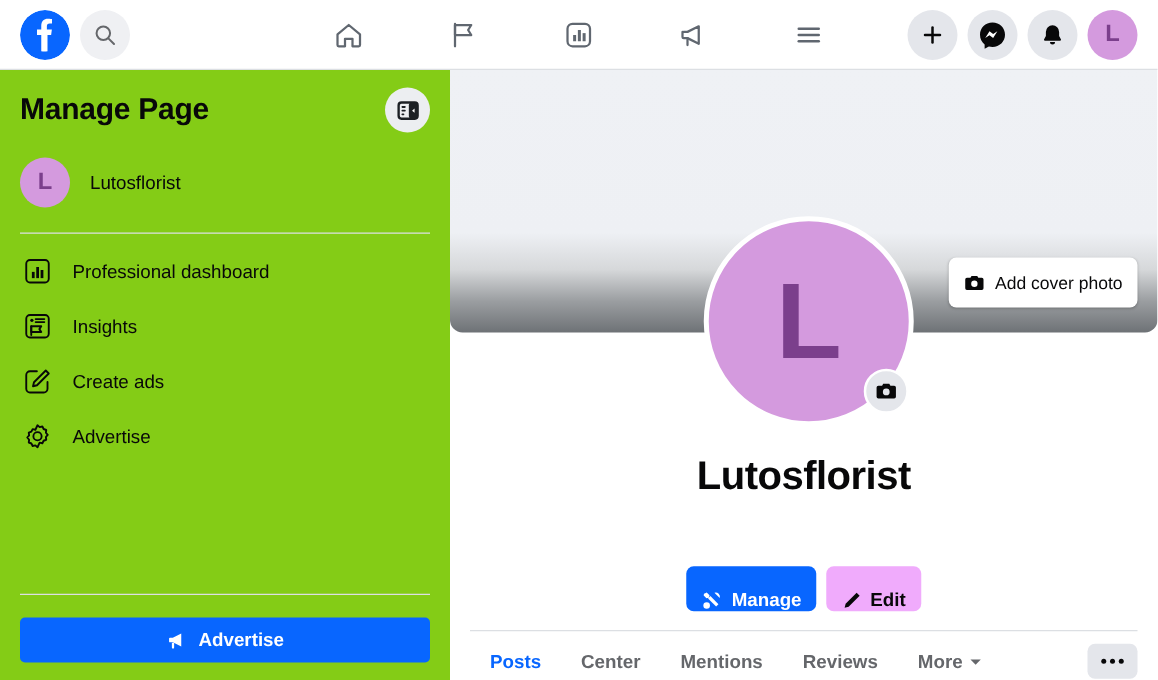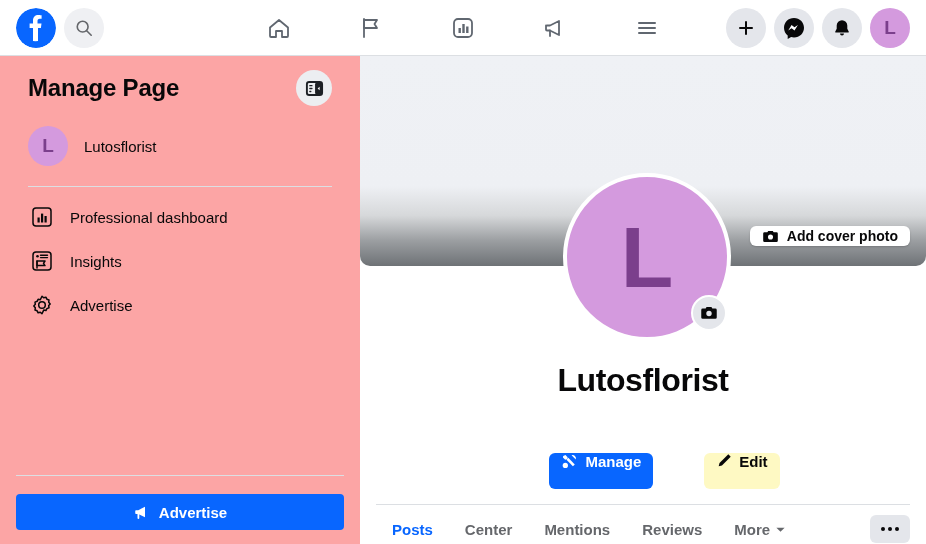--- a/index.html
+++ b/index.html
@@ -52,22 +52,22 @@
     background: #d49ade;
     display: flex; align-items: center; justify-content: center;
     color: #7b3f8c; font-size: 19px; font-weight: bold;
     cursor: pointer; user-select: none;
   }
 
   
   .sidebar {
     position: absolute; top: 56px; left: 0;
     width: 360px; height: 488px;
-    background: #fca5a5;
-    padding: 0 28px;
+    background: #84cc16;
+    padding: 0 16px;
     z-index: 30;
   }
   .side-head {
     display: flex; align-items: center; justify-content: space-between;
     height: 56px; padding-top: 8px;
   }
   .side-title { font-size: 24px; font-weight: bold; color: #080809; letter-spacing: -0.2px; }
   .panel-btn {
     width: 36px; height: 36px; border-radius: 50%;
     background: #eceef1;
@@ -113,24 +113,24 @@
     overflow: hidden;
   }
   .cover {
     position: absolute; top: 0; left: 0;
     width: 566px; height: 210px;
     background: linear-gradient(to bottom, #eff1f5 0%, #eef0f4 62%, #d6d8da 76%, #9b9ea1 88%, #6e7276 100%);
     border-radius: 0 0 10px 10px;
   }
   .add-cover {
     position: absolute; right: 16px; bottom: 20px;
-    height: 20px; padding: 0 12px;
+    height: 40px; padding: 0 12px;
     background: #ffffff; border: none; border-radius: 6px;
     display: flex; align-items: center; gap: 8px;
-    font-size: 14px; font-weight: bold; color: #080809;
+    font-size: 14px; font-weight: normal; color: #080809;
     cursor: pointer; box-shadow: 0 1px 2px rgba(0,0,0,.18);
     font-family: "Liberation Sans", sans-serif;
   }
   .pfp-wrap {
     position: absolute; left: 203px; top: 117px;
     width: 168px; height: 168px;
   }
   .pfp {
     width: 168px; height: 168px; border-radius: 50%;
     background: #d49ade; border: 4px solid #ffffff;
@@ -153,27 +153,26 @@
   .profile-stats {
     position: absolute; top: 351px; left: 0; width: 566px;
     text-align: center; font-size: 15px; font-weight: bold; color: #65676b;
   }
   .actions {
     position: absolute; top: 397px; left: 0; width: 566px;
     display: flex; align-items: center; justify-content: center; gap: 8px;
   }
   .btn {
     height: 36px; padding: 0 12px; border: none; border-radius: 6px;
-    display: flex; align-items: flex-start; gap: 7px;
+    display: flex; align-items: flex-end; gap: 7px;
     font-size: 15px; font-weight: bold; cursor: pointer;
     font-family: "Liberation Sans", sans-serif;
-    margin-left: 43px;
   }
   .btn-primary { background: #0866ff; color: #ffffff; }
-  .btn-sec { background: #fef9c3; color: #080809; }
+  .btn-sec { background: #f0abfc; color: #080809; }
   .tabs-sep { position: absolute; top: 448px; left: 16px; width: 534px; height: 1px; background: #dcdfe3; }
   .tabs {
     position: absolute; top: 449px; left: 0; width: 566px; height: 48px;
     display: flex; align-items: center; padding: 0 16px;
   }
   .tab {
     height: 48px; padding: 0 16px;
     display: flex; align-items: center; gap: 5px;
     font-size: 15px; font-weight: bold; color: #65676b;
     cursor: pointer; position: relative;
@@ -317,20 +316,29 @@
           <line x1="10.5" y1="8.6" x2="17.5" y2="8.6"></line>
         </g>
         <path d="M7 12v7" fill="none" stroke="#080809" stroke-width="1.5" stroke-linecap="round"></path>
         <path d="M7 12h8l-1.5 2.3L15 16.6H7z" fill="none" stroke="#080809" stroke-width="1.5" stroke-linejoin="round"></path>
       </svg>
     </span>
     <span class="menu-label">Insights</span>
   </div>
 
 
+  <div class="menu-item">
+    <span class="menu-ico">
+      <svg width="24" height="24" viewBox="0 0 24 24">
+        <path d="M20 12.5V18a3 3 0 0 1-3 3H6a3 3 0 0 1-3-3V7a3 3 0 0 1 3-3h5.5" fill="none" stroke="#080809" stroke-width="1.5" stroke-linecap="round"></path>
+        <path d="M18.6 3.4 21 5.8 11.6 15.2l-3.2.8.8-3.2z" fill="none" stroke="#080809" stroke-width="1.5" stroke-linejoin="round"></path>
+      </svg>
+    </span>
+    <span class="menu-label">Create ads</span>
+  </div>
 
   <div class="menu-item">
     <span class="menu-ico">
       <svg width="24" height="24" viewBox="0 0 24 24">
         <path d="M12 3.2l1.7 1.5 2.2-.5 1 2 2.1.8-.3 2.2 1.5 1.7-1.5 1.7.3 2.2-2.1.8-1 2-2.2-.5L12 20.8l-1.7-1.5-2.2.5-1-2-2.1-.8.3-2.2L3.8 13l1.5-1.7-.3-2.2 2.1-.8 1-2 2.2.5z" fill="none" stroke="#080809" stroke-width="1.5" stroke-linejoin="round"></path>
         <circle cx="12" cy="12" r="3.3" fill="none" stroke="#080809" stroke-width="1.5"></circle>
       </svg>
     </span>
     <span class="menu-label">Advertise</span>
   </div>

